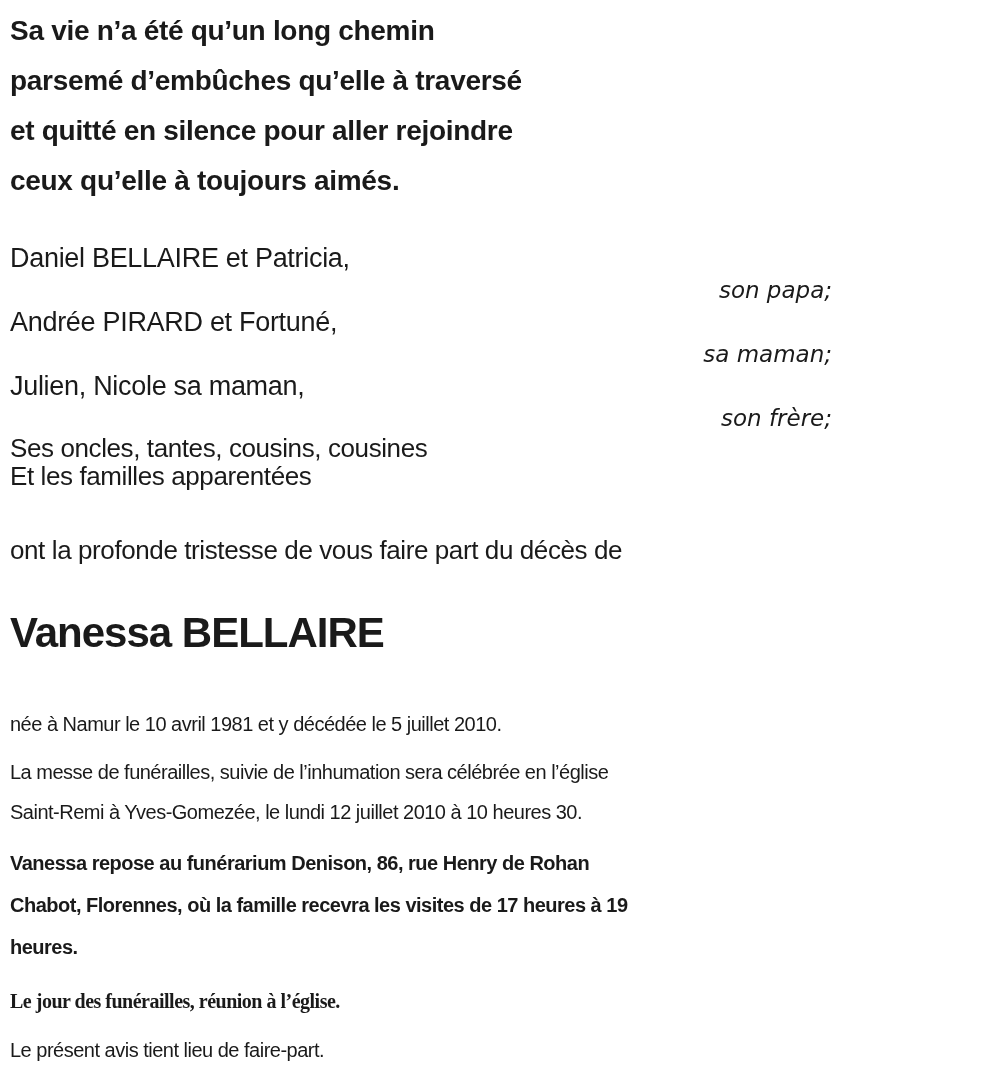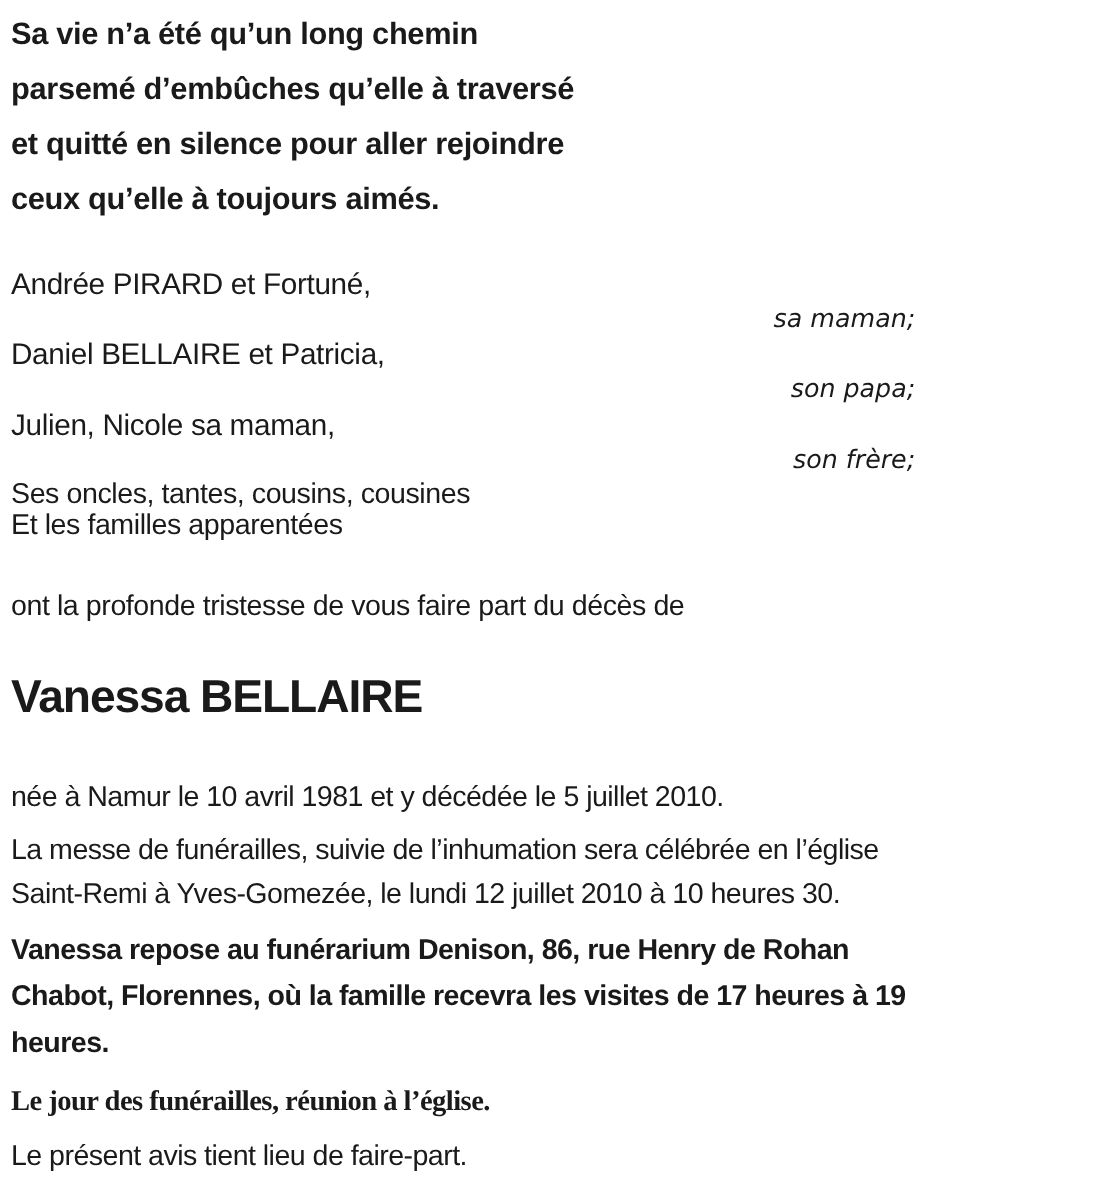--- a/index.html
+++ b/index.html
@@ -55,21 +55,21 @@
     margin-top: 40px;
   }
   .deceased-name {
     font-size: 42px;
     line-height: 46px;
     font-weight: 700;
     letter-spacing: -1px;
     margin-top: 40px;
   }
   .body-par {
-    font-size: 26px;
+    font-size: 20px;
     line-height: 40px;
     letter-spacing: -0.5px;
     white-space: pre-line;
   }
   .life-dates { margin-top: 48px; }
   .ceremony { margin-top: 8px; }
   .bold-par {
     font-weight: 700;
     line-height: 42px;
   }
@@ -82,26 +82,26 @@
 
 <div class="page">
 
   <p class="poem">Sa vie n’a été qu’un long chemin
 parsemé d’embûches qu’elle à traversé
 et quitté en silence pour aller rejoindre
 ceux qu’elle à toujours aimés.</p>
 
   <div class="relatives">
     <div class="relative-entry">
+      <div class="rel-name">Daniel BELLAIRE et Patricia,</div>
+      <div class="rel-relation">son papa;</div>
+    </div>
+    <div class="relative-entry">
       <div class="rel-name">Andrée PIRARD et Fortuné,</div>
       <div class="rel-relation">sa maman;</div>
-    </div>
-    <div class="relative-entry">
-      <div class="rel-name">Daniel BELLAIRE et Patricia,</div>
-      <div class="rel-relation">son papa;</div>
     </div>
     <div class="relative-entry">
       <div class="rel-name">Julien, Nicole sa maman,</div>
       <div class="rel-relation">son frère;</div>
     </div>
   </div>
 
   <p class="family-lines">Ses oncles, tantes, cousins, cousines
 Et les familles apparentées</p>
 

